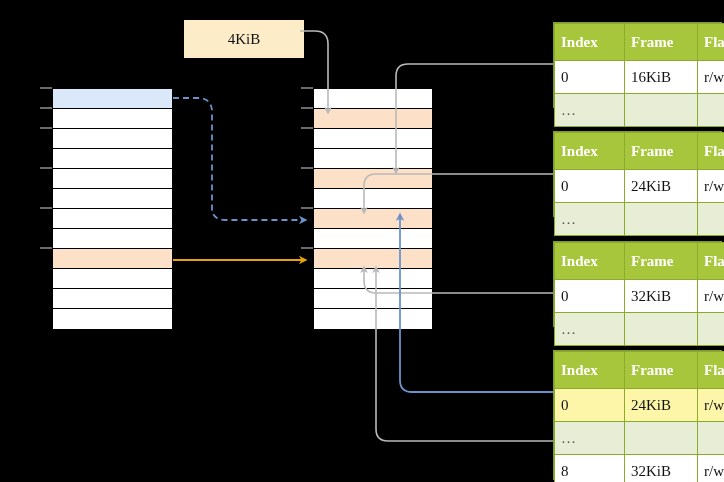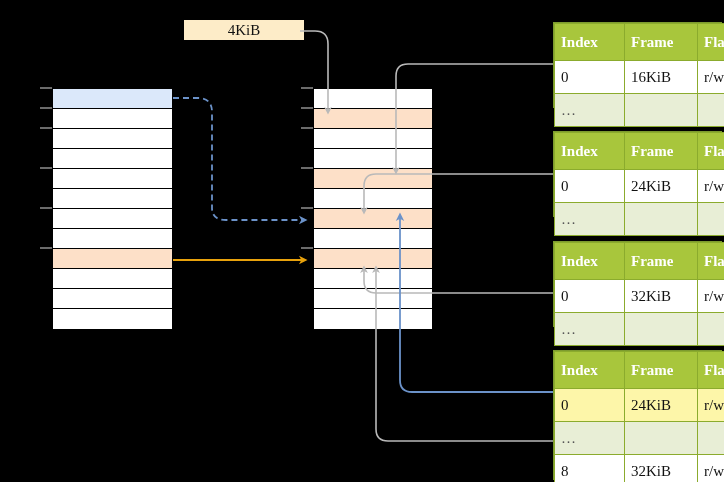--- a/index.html
+++ b/index.html
@@ -32,21 +32,21 @@
   .c-frame{width:60px;}
   .c-flags{width:52px;}
 
   svg.overlay{position:absolute;left:0;top:0;width:724px;height:482px;pointer-events:none;}
 </style>
 </head>
 <body>
 
 <div class="stage">
 
-  <div class="sizelabel" style="left:184px;top:20px;width:120px;height:20px;">
+  <div class="sizelabel" style="left:184px;top:20px;width:120px;height:38px;">
     <span>4KiB</span>
   </div>
 
   <div class="memcol" id="vmem" style="left:52px;top:88px;width:121px;height:240px;">
       <div class="memrow blue"></div>
       <div class="memrow"></div>
       <div class="memrow"></div>
       <div class="memrow"></div>
       <div class="memrow"></div>
       <div class="memrow"></div>

